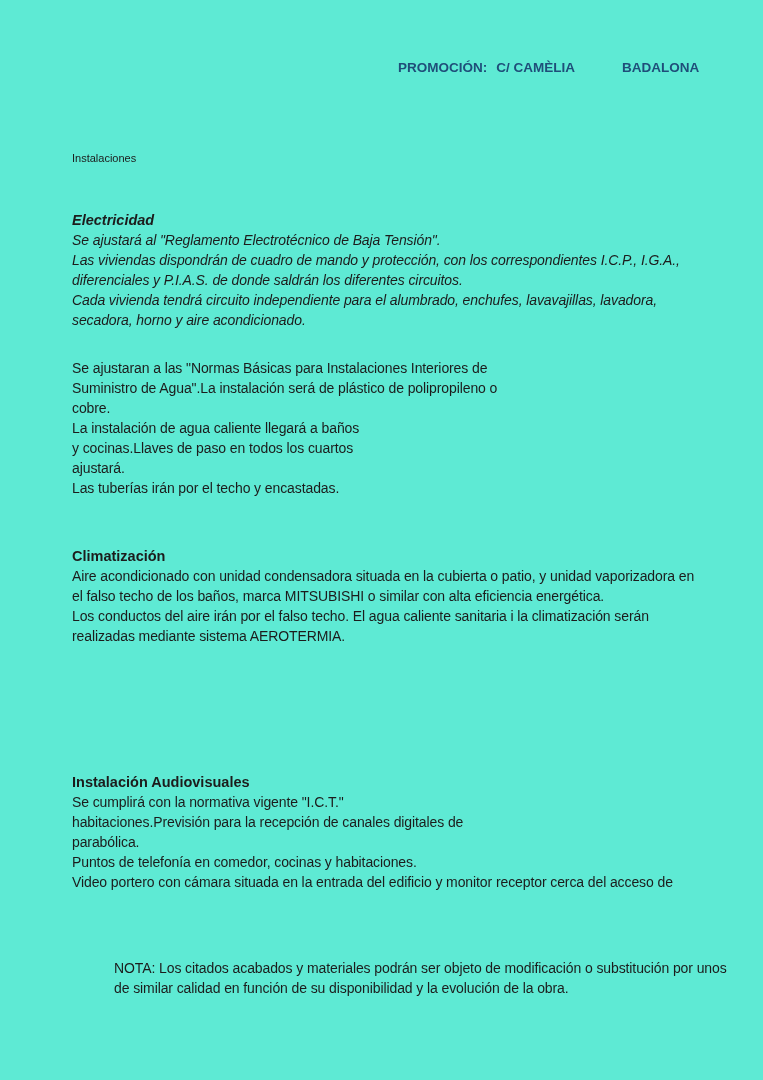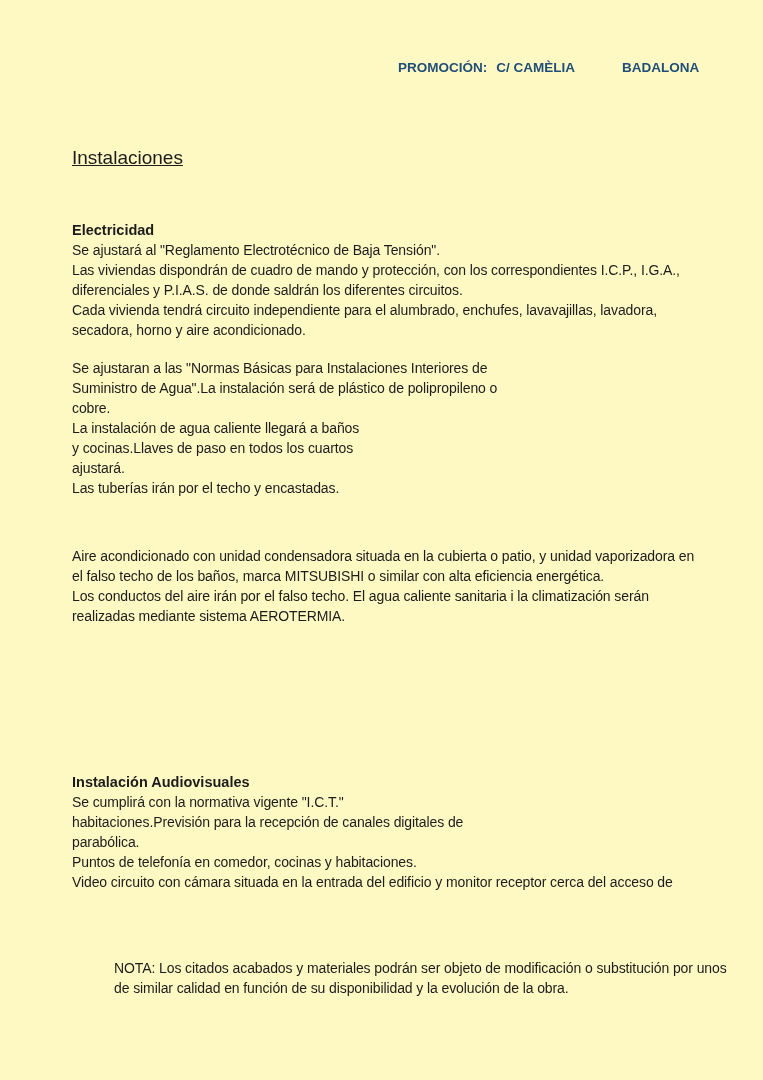--- a/index.html
+++ b/index.html
@@ -4,63 +4,62 @@
 <style>
   html, body {
     margin: 0;
     padding: 0;
     background: #ffffff;
   }
   .page {
     position: relative;
     width: 763px;
     height: 1080px;
-    background: #fef9c3;
+    background: #5eead4;
     font-family: "Liberation Sans", sans-serif;
     color: #1c1c1c;
     overflow: hidden;
   }
   .doc-header {
     position: absolute;
     top: 45px;
     left: 383px;
     font-size: 13.5px;
     font-weight: bold;
     color: #1f4e79;
     white-space: pre;
   }
   .doc-header .promo-value { margin-left: 9px; }
   .doc-header .city { margin-left: 47px; }
   .doc-title {
     position: absolute;
     top: 148px;
     left: 72px;
-    font-size: 19px;
+    font-size: 11px;
     font-weight: normal;
-    text-decoration: underline;
     line-height: 20px;
   }
   .section {
     position: absolute;
     left: 72px;
     width: 660px;
     font-size: 14px;
     line-height: 20px;
   }
   .section-title {
     font-weight: bold;
     font-size: 14.5px;
     line-height: 20px;
     margin: 0;
   }
   .line {
     white-space: pre;
     letter-spacing: -0.1px;
   }
-  .sec-electricidad   { top: 220px; }
+  .sec-electricidad   { top: 210px; font-style: italic; }
   .sec-fontaneria     { top: 358px; }
   .sec-climatizacion  { top: 546px; }
   .sec-iluminacion    { top: 679px; }
   .sec-audiovisuales  { top: 772px; }
   .note-block         { top: 958px; margin-left: 42px; }
 </style>
 </head>
 <body>
 
 <div class="page">
@@ -84,34 +83,35 @@
     <div class="line">Se ajustaran a las "Normas Básicas para Instalaciones Interiores de</div>
     <div class="line">Suministro de Agua".La instalación será de plástico de polipropileno o</div>
     <div class="line">cobre.</div>
     <div class="line">La instalación de agua caliente llegará a baños</div>
     <div class="line">y cocinas.Llaves de paso en todos los cuartos</div>
     <div class="line">ajustará.</div>
     <div class="line">Las tuberías irán por el techo y encastadas.</div>
   </div>
 
   <div class="section sec-climatizacion">
+    <div class="section-title">Climatización</div>
     <div class="line">Aire acondicionado con unidad condensadora situada en la cubierta o patio, y unidad vaporizadora en</div>
     <div class="line">el falso techo de los baños, marca MITSUBISHI o similar con alta eficiencia energética.</div>
     <div class="line">Los conductos del aire irán por el falso techo. El agua caliente sanitaria i la climatización serán</div>
     <div class="line">realizadas mediante sistema AEROTERMIA.</div>
   </div>
 
 
   <div class="section sec-audiovisuales">
     <div class="section-title">Instalación Audiovisuales</div>
     <div class="line">Se cumplirá con la normativa vigente "I.C.T."</div>
     <div class="line">habitaciones.Previsión para la recepción de canales digitales de</div>
     <div class="line">parabólica.</div>
     <div class="line">Puntos de telefonía en comedor, cocinas y habitaciones.</div>
-    <div class="line">Video circuito con cámara situada en la entrada del edificio y monitor receptor cerca del acceso de</div>
+    <div class="line">Video portero con cámara situada en la entrada del edificio y monitor receptor cerca del acceso de</div>
   </div>
 
   <div class="section note-block">
     <div class="line">NOTA: Los citados acabados y materiales podrán ser objeto de modificación o substitución por unos</div>
     <div class="line">de similar calidad en función de su disponibilidad y la evolución de la obra.</div>
   </div>
 
 </div>
 
 </body></html>

